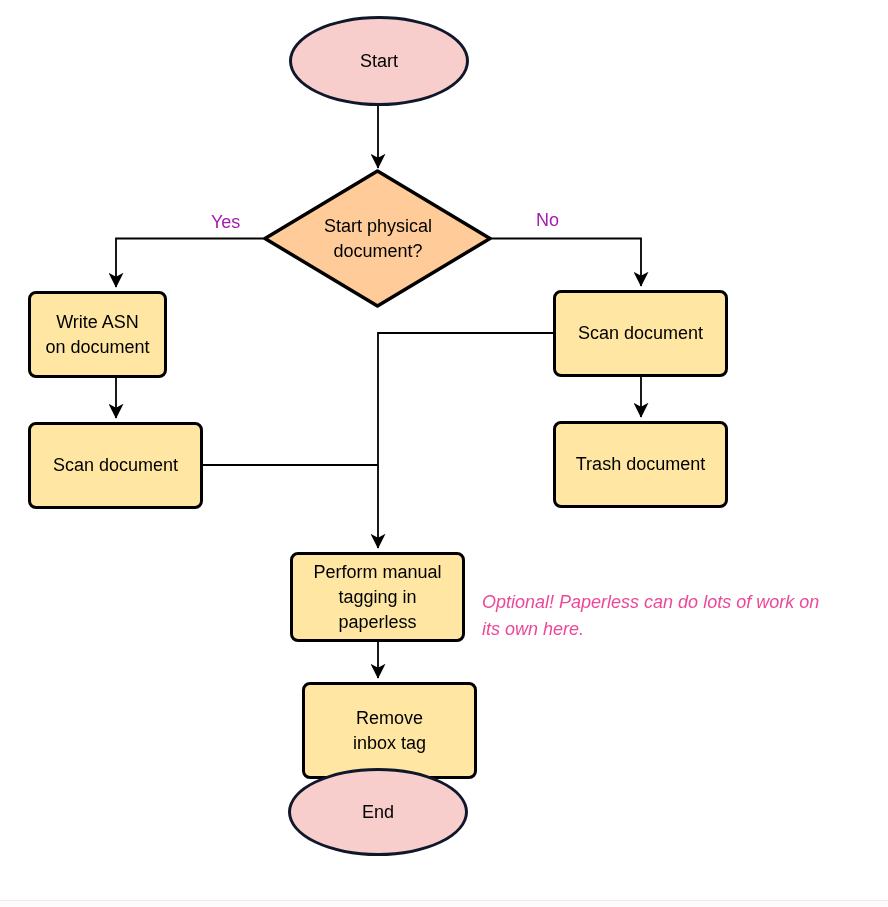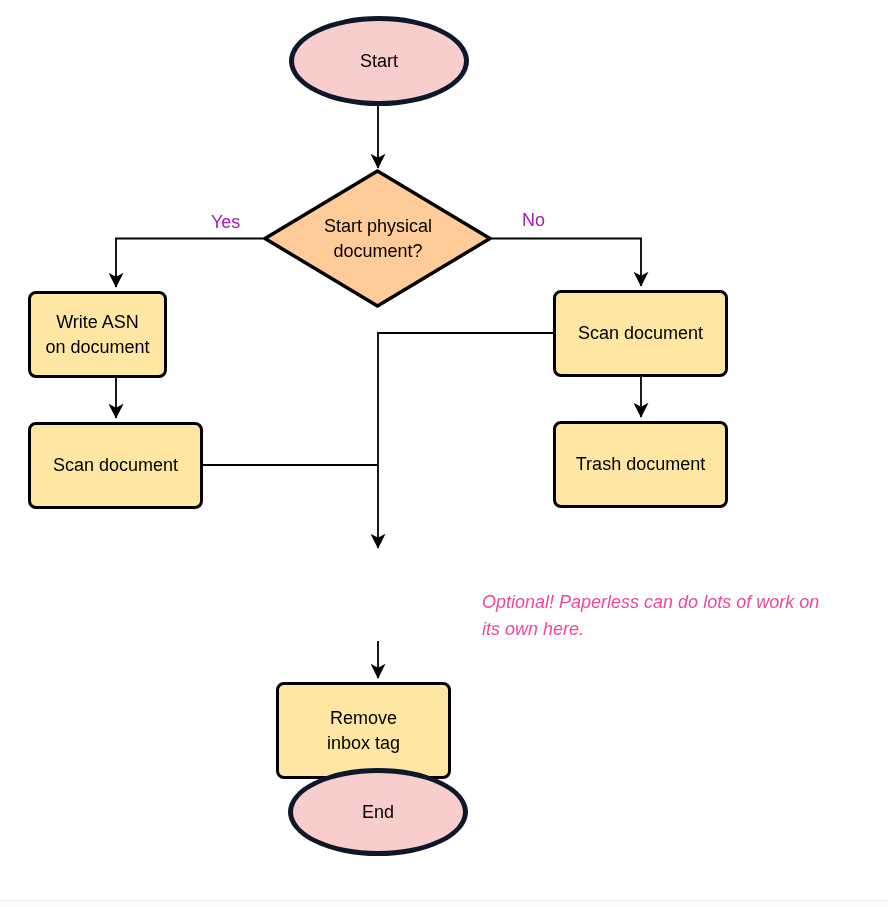--- a/index.html
+++ b/index.html
@@ -34,21 +34,21 @@
     white-space: pre-line;
     z-index: 2;
   }
   .process {
     background: #ffe6a3;
     border: 3px solid #000000;
     border-radius: 8px;
   }
   .terminal {
     background: #f8cecc;
-    border: 5px solid #0f172a;
+    border: 3px solid #0f172a;
     border-radius: 50%;
   }
   .decision-label {
     background: transparent;
     border: none;
   }
   .edge-label {
     position: absolute;
     font-size: 18px;
     line-height: 20px;
@@ -106,38 +106,43 @@
   <div class="node terminal" style="left:289px; top:16px; width:180px; height:90px;">
     <span>Start</span>
   </div>
 
   <div class="node decision-label" style="left:288px; top:206px; width:180px; height:66px;">
     <span>Start physical
 document?</span>
   </div>
 
   <div class="edge-label" style="left:211px; top:212px;">Yes</div>
-  <div class="edge-label" style="left:522px; top:210px;">No</div>
+  <div class="edge-label" style="left:536px; top:210px;">No</div>
 
   <div class="node process" style="left:28px; top:291px; width:139px; height:87px;">
     <span>Write ASN
 on document</span>
   </div>
   <div class="node process" style="left:28px; top:422px; width:175px; height:87px;">
     <span>Scan document</span>
   </div>
 
   <div class="node process" style="left:553px; top:290px; width:175px; height:87px;">
     <span>Scan document</span>
   </div>
   <div class="node process" style="left:553px; top:421px; width:175px; height:87px;">
     <span>Trash document</span>
   </div>
 
-  <div class="node process" style="left:276px; top:682px; width:175px; height:97px;">
+  <div class="node process" style="left:290px; top:552px; width:175px; height:90px;">
+    <span>Perform manual
+tagging in
+paperless</span>
+  </div>
+  <div class="node process" style="left:302px; top:682px; width:175px; height:97px;">
     <span>Remove
 inbox tag</span>
   </div>
 
   <div class="node terminal" style="left:288px; top:768px; width:180px; height:88px;">
     <span>End</span>
   </div>
 
   <div class="note">Optional! Paperless can do lots of work on
 its own here.</div>

